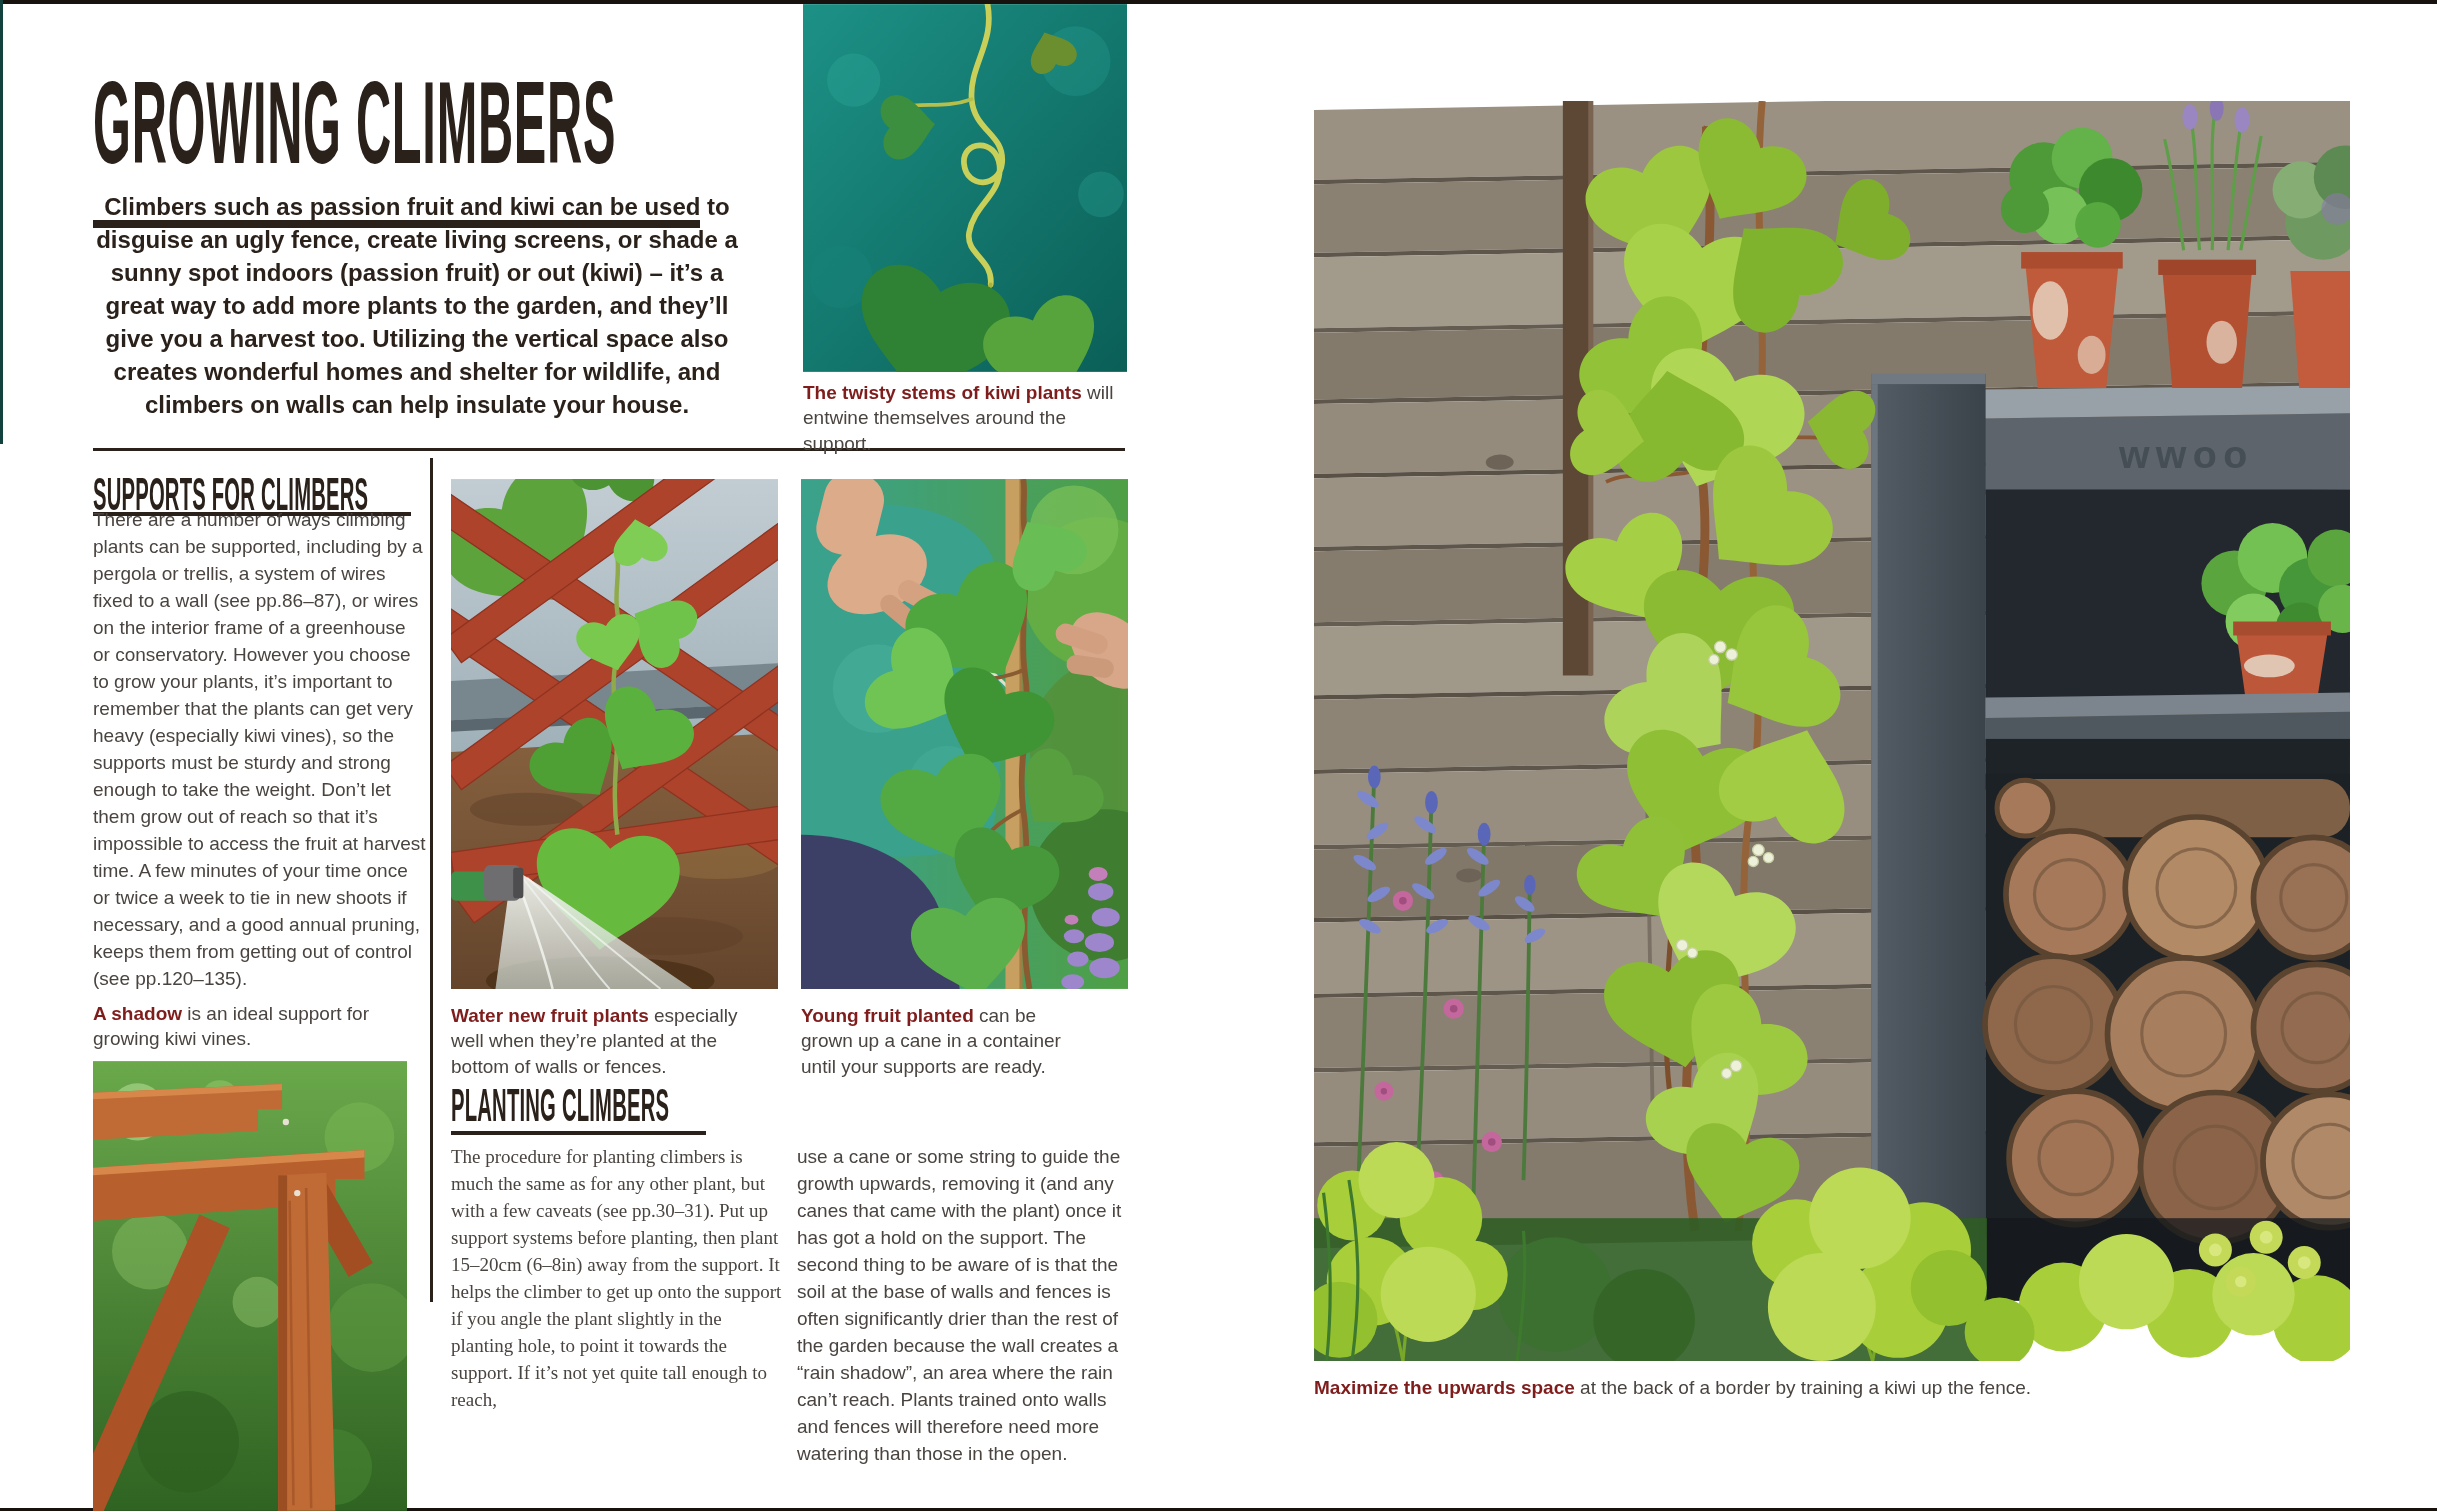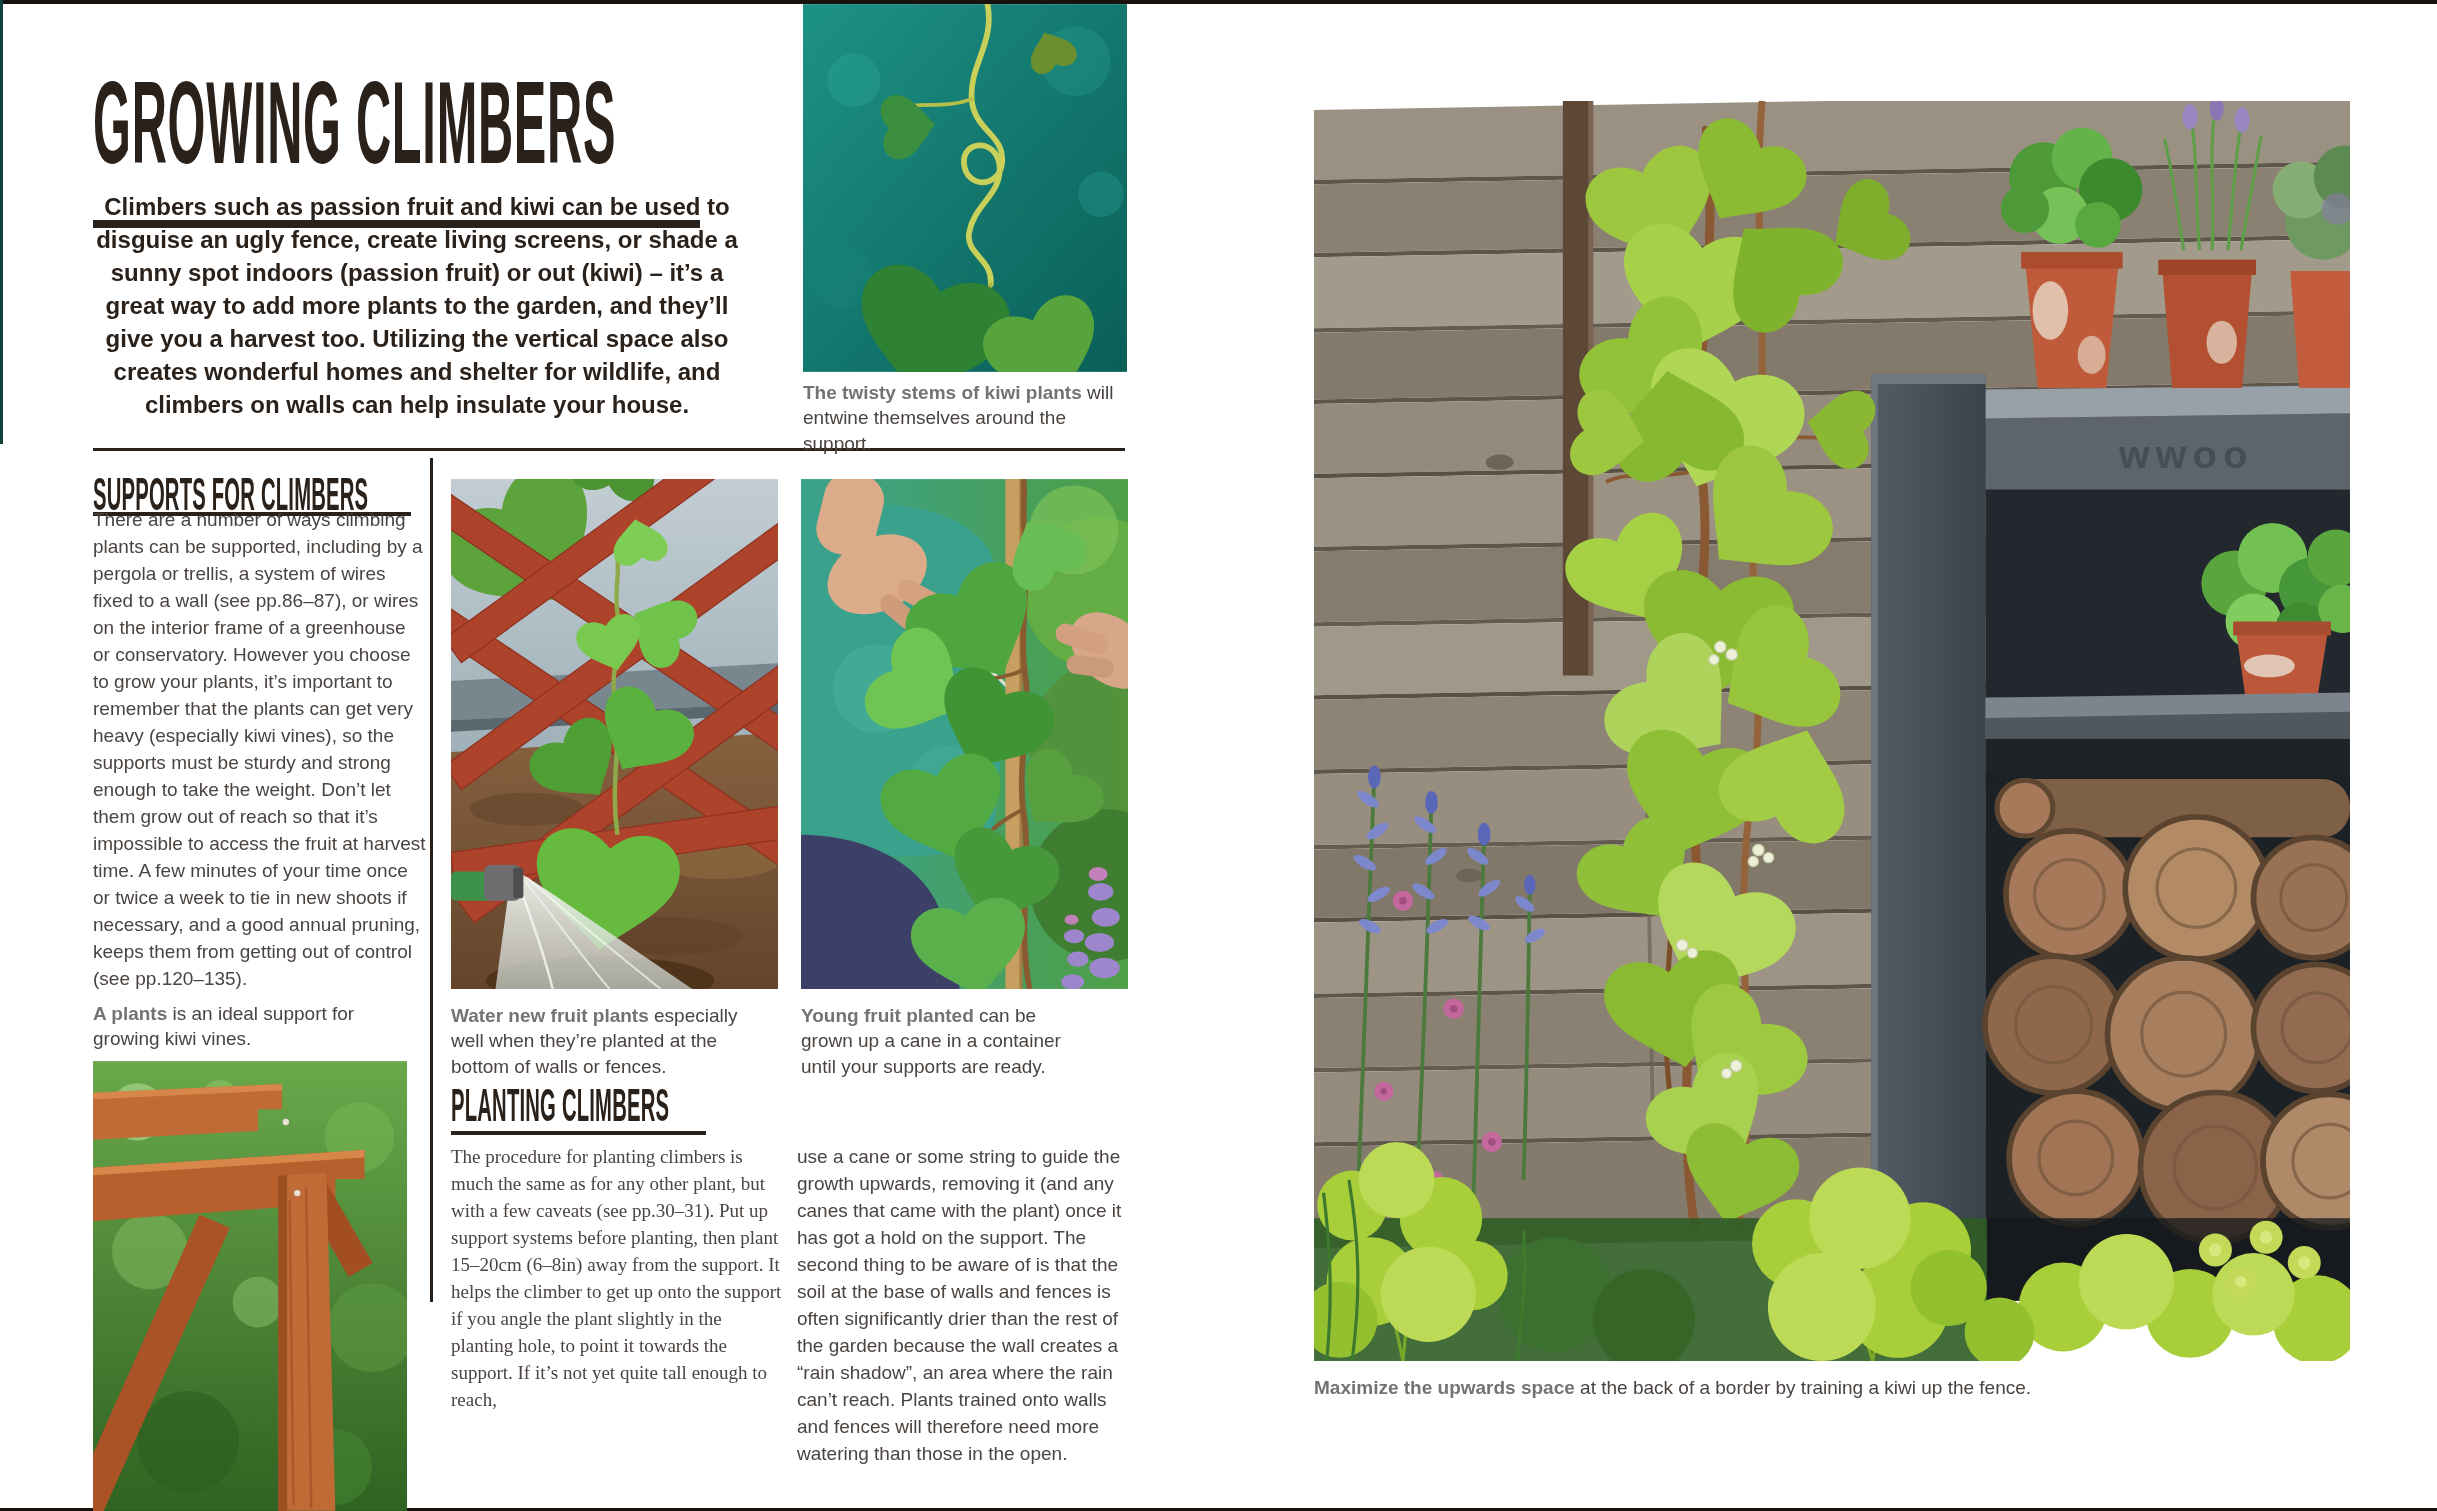--- a/index.html
+++ b/index.html
@@ -26,21 +26,21 @@
 
   
   #intro{position:absolute;left:93px;top:190px;width:648px;margin:0;
          font-size:24px;line-height:33px;font-weight:700;color:#2b211b;text-align:center;}
   .body-text{position:absolute;margin:0;font-size:19px;line-height:27px;color:#4a4440;}
   #supports-body{left:93px;top:506px;width:333px;}
   #planting-col1{left:451px;top:1143px;width:335px;font-family:Liberation Serif, serif;}
   #planting-col2{left:797px;top:1143px;width:335px;}
 
   .caption{position:absolute;margin:0;font-size:19px;line-height:25.4px;color:#4a4440;}
-  .caption b{color:#737373;text-align:center;}
+  .caption b{color:#7f1d1d;text-align:center;}
   #caption-kiwi{left:803px;top:380px;width:330px;}
   #caption-pergola{left:93px;top:1001px;width:311px;}
   #caption-water{left:451px;top:1003px;width:305px;}
   #caption-young{left:801px;top:1003px;width:286px;}
   #caption-maximize{left:1314px;top:1375px;width:1041px;}
 
   
   figure{margin:0;padding:0;position:absolute;}
   figure svg{display:block;}
   #photo-kiwi-stems{left:803px;top:3.8px;}
@@ -96,21 +96,21 @@
   <div id="title-rule" class="rule"></div>
   <p id="intro">Climbers such as passion fruit and kiwi can be used to disguise an ugly fence, create living screens, or shade a sunny spot indoors (passion fruit) or out (kiwi) – it’s a great way to add more plants to the garden, and they’ll give you a harvest too. Utilizing the vertical space also creates wonderful homes and shelter for wildlife, and climbers on walls can help insulate your house.</p>
 
   <div id="page-rule" class="rule"></div>
   <div id="v-rule" class="rule"></div>
 
   <h2 id="supports-heading" class="h2"><span class="cond">SUPPORTS FOR CLIMBERS</span></h2>
   <div id="supports-rule" class="rule"></div>
   <p id="supports-body" class="body-text">There are a number of ways climbing plants can be supported, including by a pergola or trellis, a system of wires fixed to a wall (see pp.86–87), or wires on the interior frame of a greenhouse or conservatory. However you choose to grow your plants, it’s important to remember that the plants can get very heavy (especially kiwi vines), so the supports must be sturdy and strong enough to take the weight. Don’t let them grow out of reach so that it’s impossible to access the fruit at harvest time. A few minutes of your time once or twice a week to tie in new shoots if necessary, and a good annual pruning, keeps them from getting out of control (see pp.120–135).</p>
 
-  <p id="caption-pergola" class="caption"><b>A plants</b><span> is an ideal support for growing kiwi vines.</span></p>
+  <p id="caption-pergola" class="caption"><b>A shadow</b><span> is an ideal support for growing kiwi vines.</span></p>
 
   <h2 id="planting-heading" class="h2"><span class="cond">PLANTING CLIMBERS</span></h2>
   <div id="planting-rule" class="rule"></div>
   <p id="planting-col1" class="body-text">The procedure for planting climbers is much the same as for any other plant, but with a few caveats (see pp.30–31). Put up support systems before planting, then plant 15–20cm (6–8in) away from the support. It helps the climber to get up onto the support if you angle the plant slightly in the planting hole, to point it towards the support. If it’s not yet quite tall enough to reach,</p>
   <p id="planting-col2" class="body-text">use a cane or some string to guide the growth upwards, removing it (and any canes that came with the plant) once it has got a hold on the support. The second thing to be aware of is that the soil at the base of walls and fences is often significantly drier than the rest of the garden because the wall creates a “rain shadow”, an area where the rain can’t reach. Plants trained onto walls and fences will therefore need more watering than those in the open.</p>
 
   <figure id="photo-kiwi-stems">
     <svg width="324" height="368" viewBox="0 0 511 580">
       <rect width="511" height="580" fill="url(#tealbg)"></rect>
       <circle cx="80" cy="120" r="42" fill="#2aa195" opacity="0.45"></circle>

